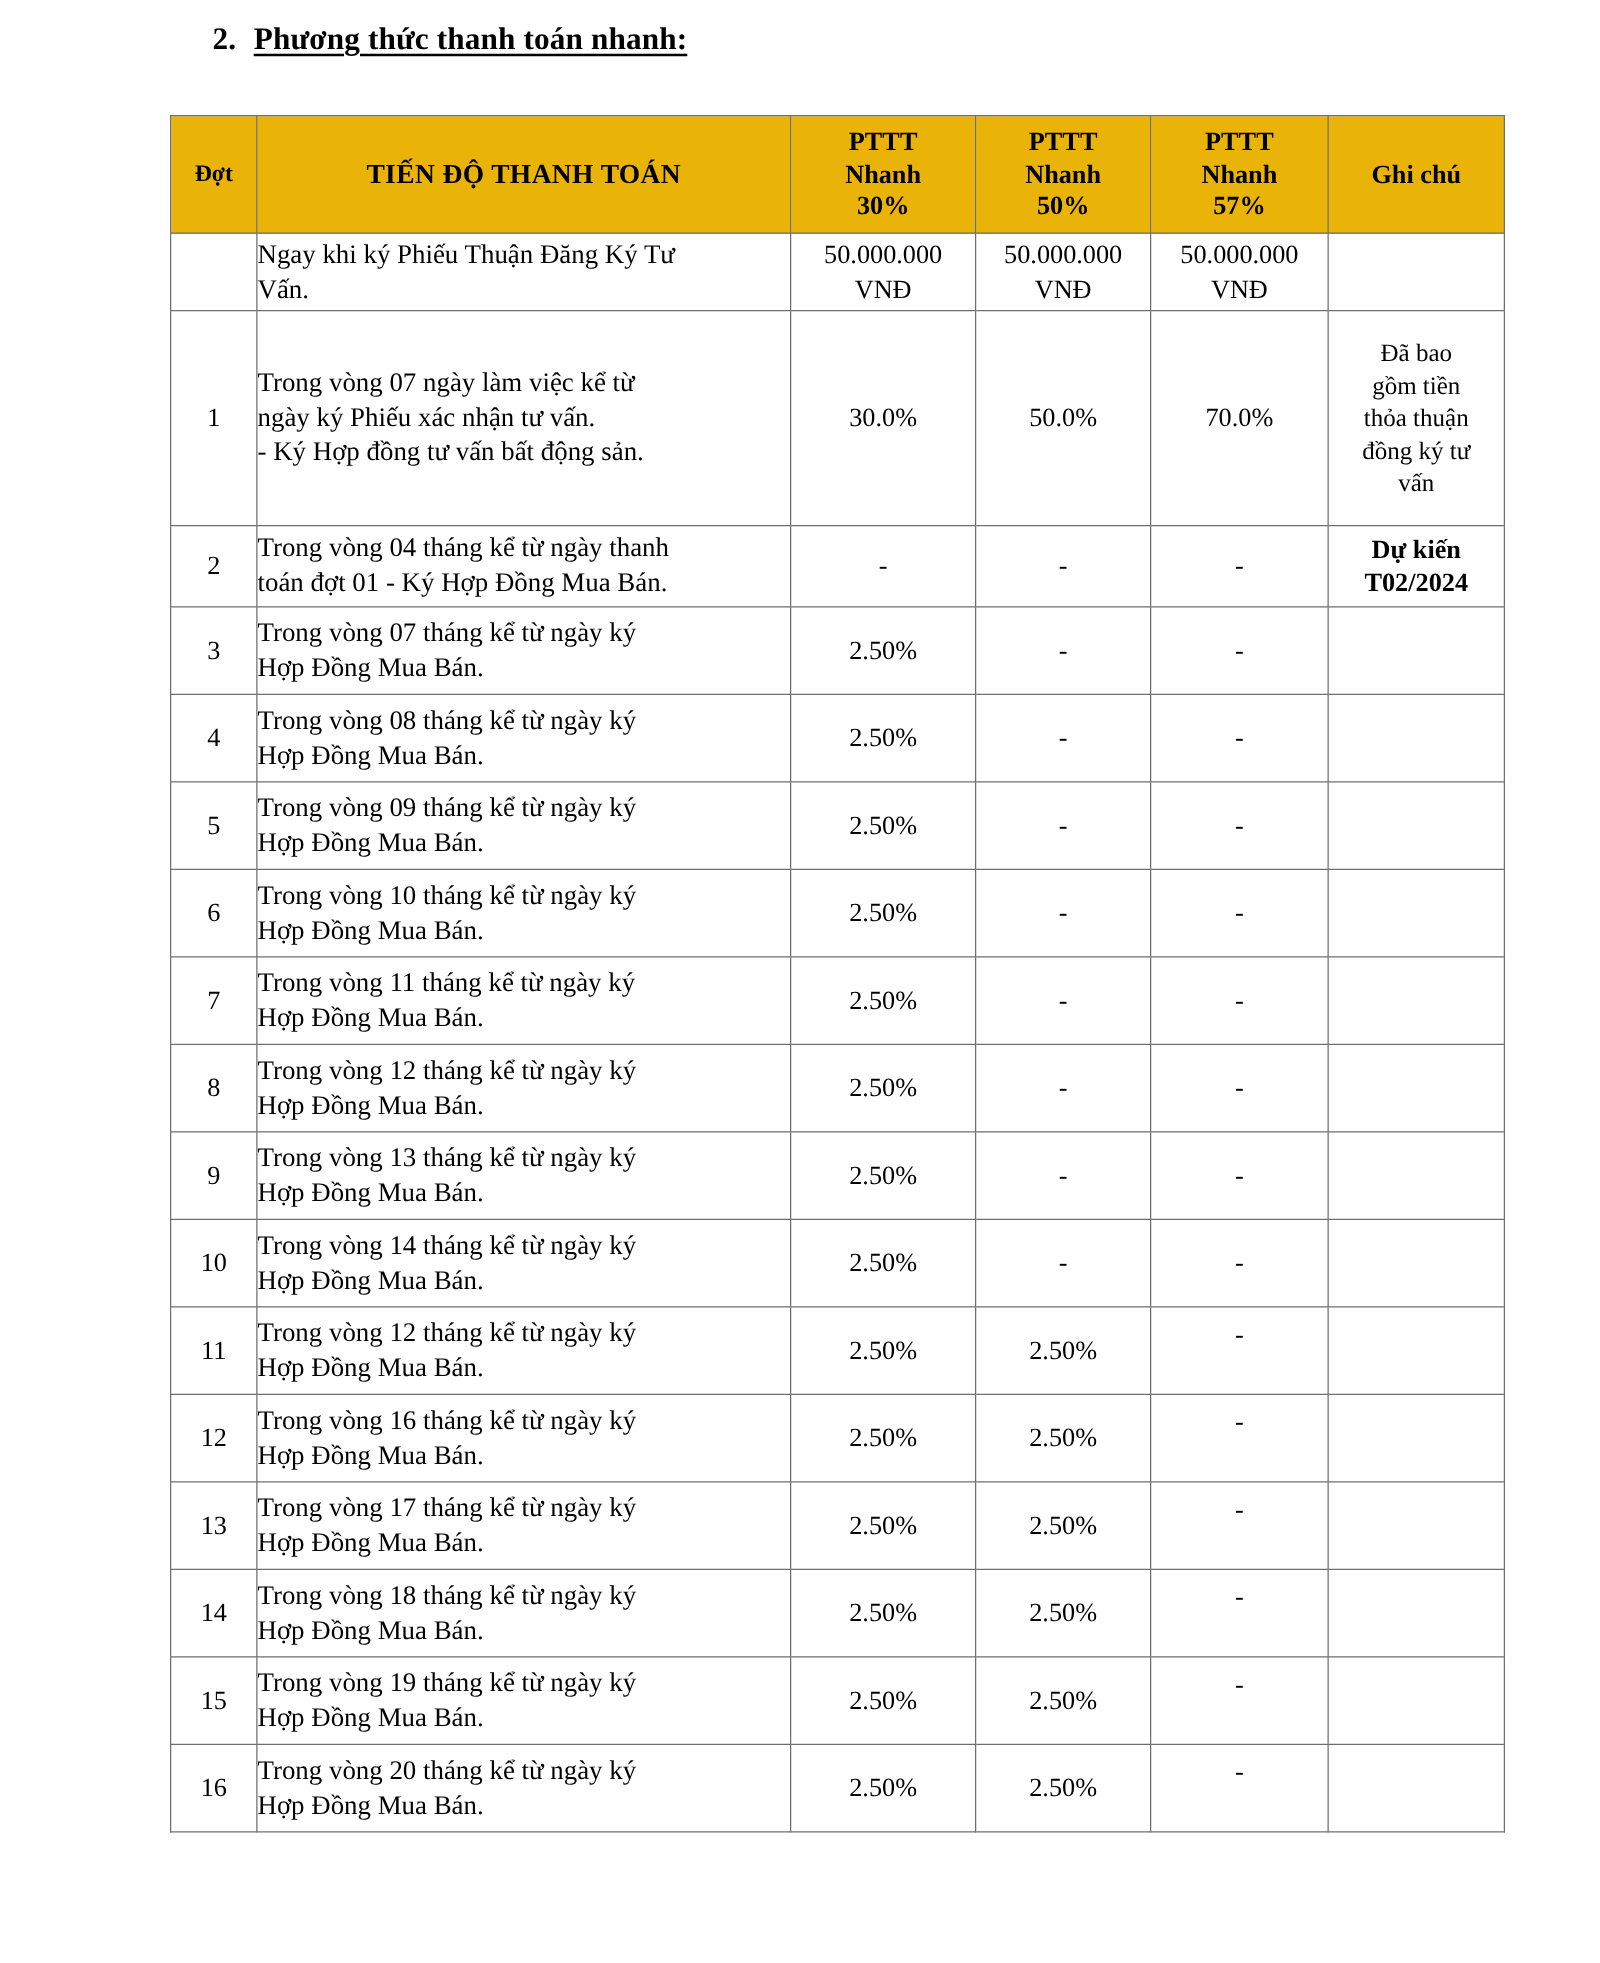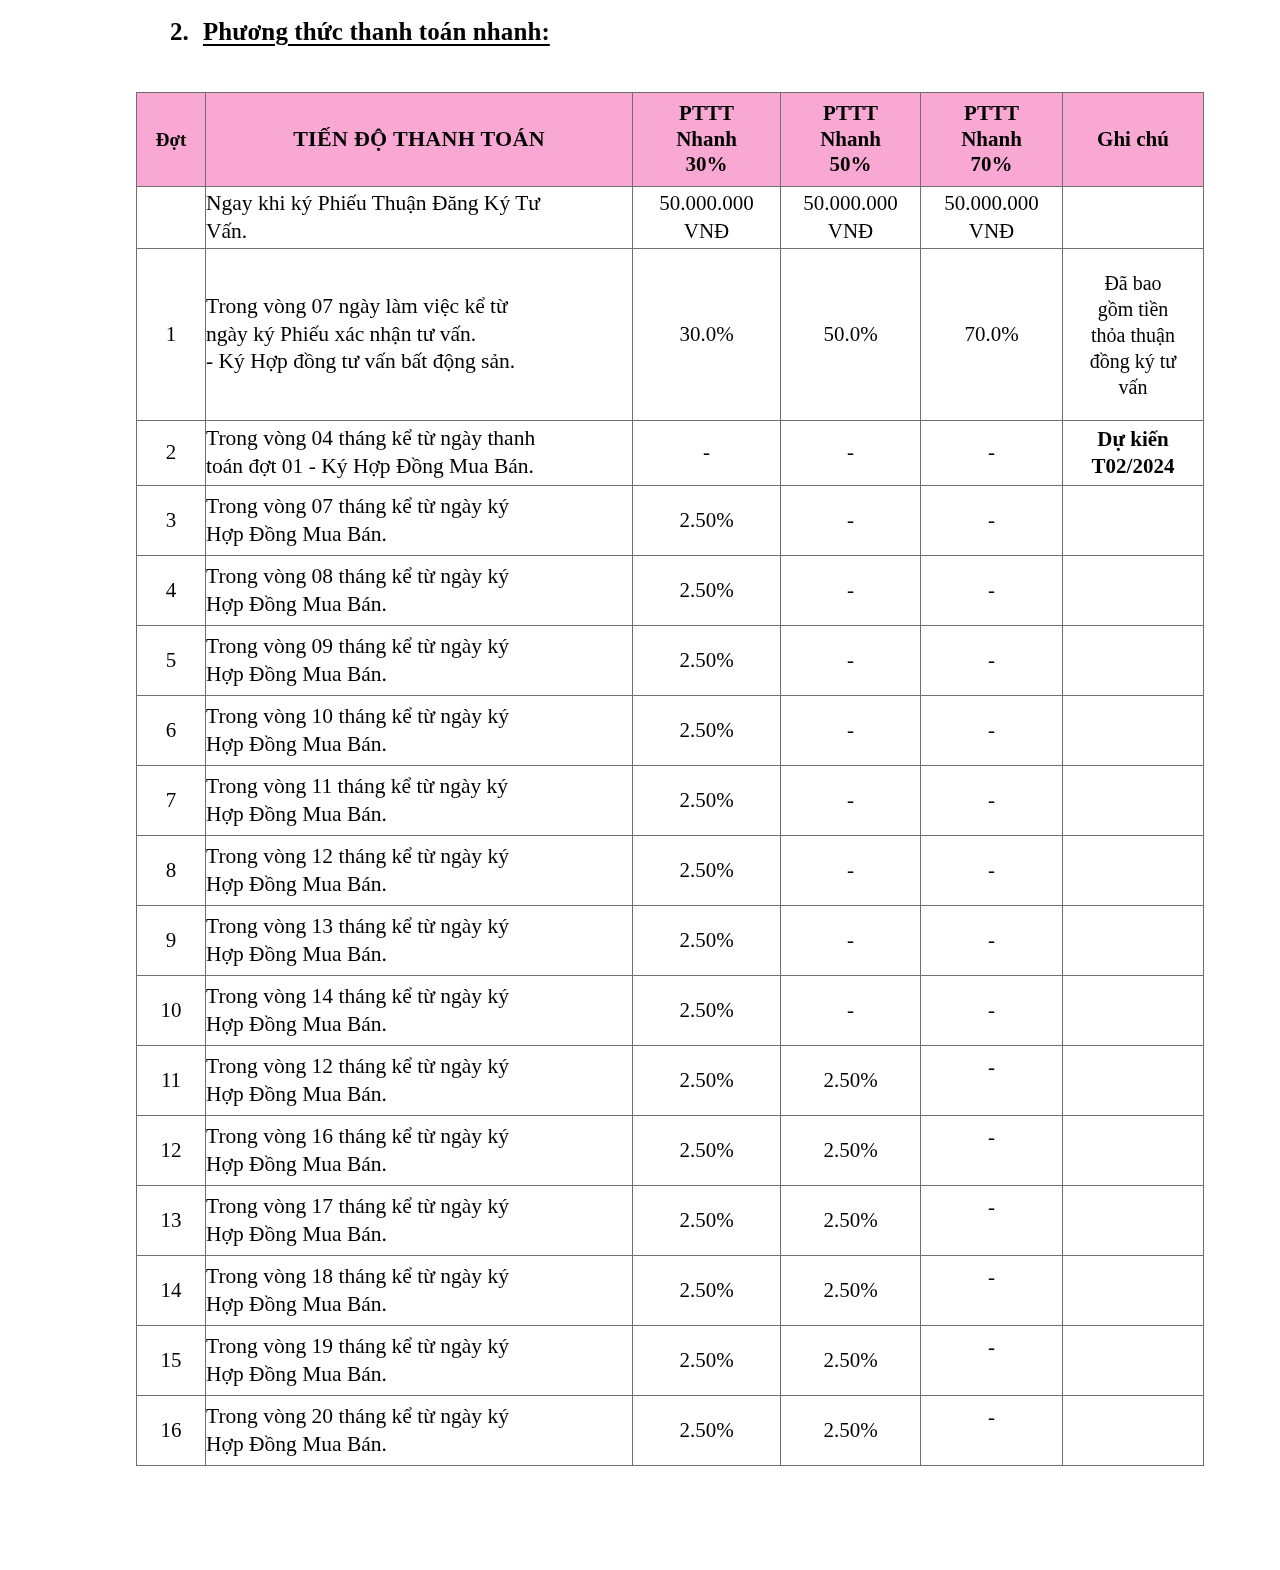--- a/index.html
+++ b/index.html
@@ -58,21 +58,21 @@
   
   col.c-dot   { width: 69px; }
   col.c-desc  { width: 427px; }
   col.c-p30   { width: 148px; }
   col.c-p50   { width: 140px; }
   col.c-p70   { width: 142px; }
   col.c-note  { width: 141px; }
 
   
   thead th {
-    background: #f9a8d4;
+    background: #eab308;
     border: 1px solid #c9ab6a;
     font-weight: bold;
     text-align: center;
     font-size: 21px;
     line-height: 1.22;
     padding: 8px 4px;
     height: 94px;
   }
   thead th.h-dot { font-size: 19px; }
   thead th.h-desc { font-size: 22px; letter-spacing: 0.3px; }
@@ -147,21 +147,21 @@
             <span class="l">30%</span>
           </th>
           <th>
             <span class="l">PTTT</span>
             <span class="l">Nhanh</span>
             <span class="l">50%</span>
           </th>
           <th>
             <span class="l">PTTT</span>
             <span class="l">Nhanh</span>
-            <span class="l">70%</span>
+            <span class="l">57%</span>
           </th>
           <th class="h-note">Ghi chú</th>
         </tr>
       </thead>
       <tbody>
 
         <tr class="r-h0">
           <td class="dot"></td>
           <td class="desc">
             <span class="l">Ngay khi ký Phiếu Thuận Đăng Ký Tư</span>

